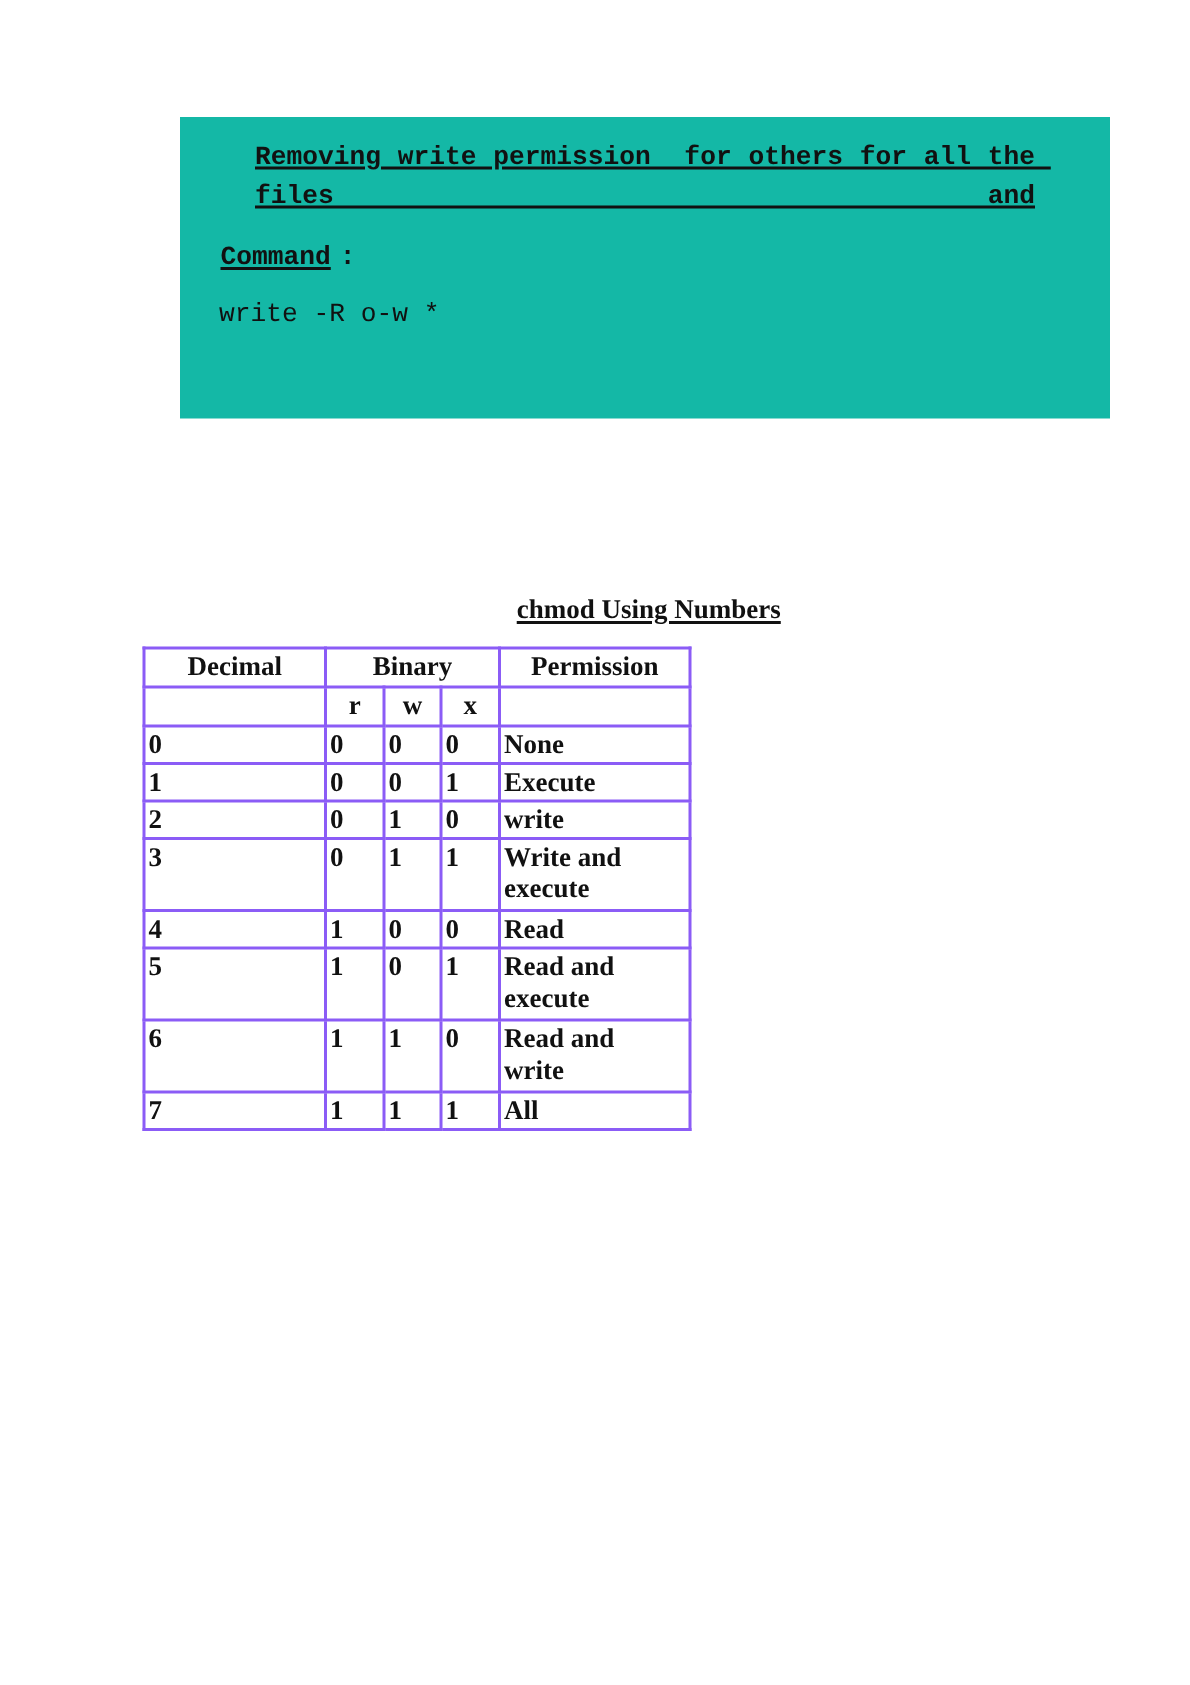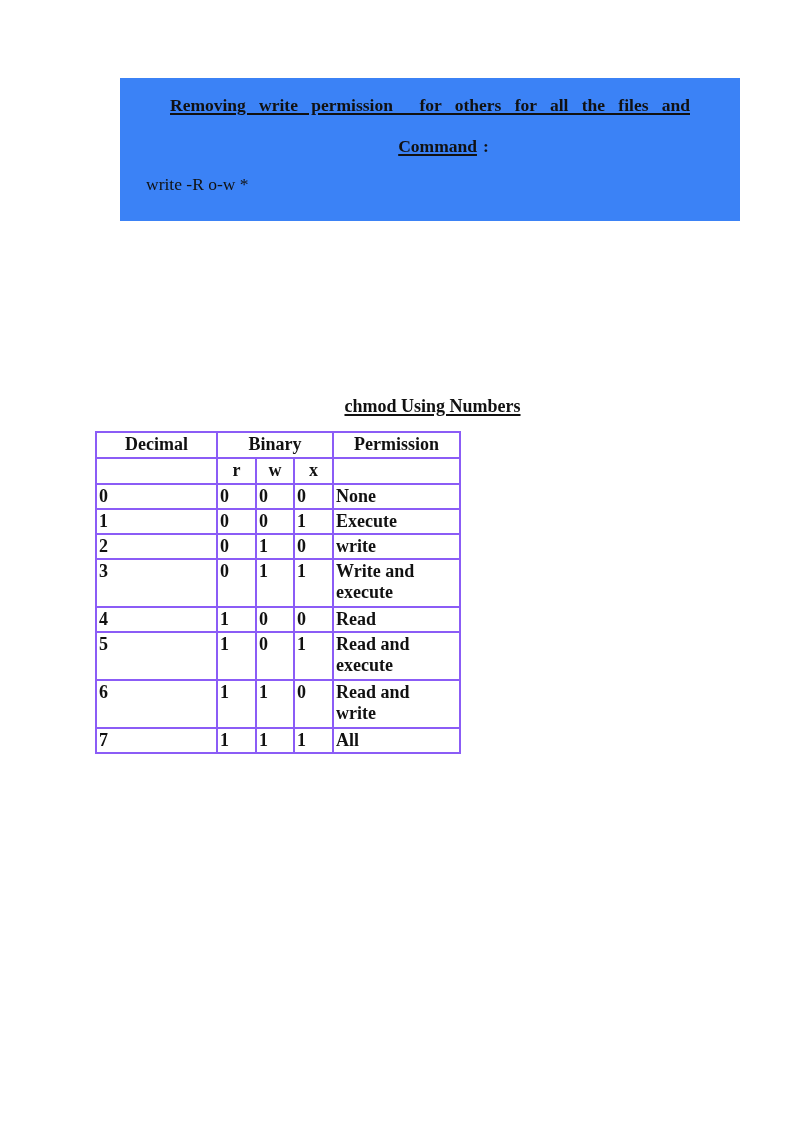--- a/index.html
+++ b/index.html
@@ -12,23 +12,24 @@
     color: #111111;
     overflow: hidden;
   }
 
   
   .info-box {
     position: absolute;
     left: 120px;
     top: 78px;
     width: 620px;
-    height: 143px;
-    background: #3b82f6;
+    height: 201px;
+    background: #14b8a6;
     box-sizing: border-box;
+    font-family: Liberation Mono, monospace;
   }
   .heading {
     width: 520px;
     margin: 14px auto 0 auto;
     font-size: 17.5px;
     font-weight: bold;
   }
   .heading-line {
     line-height: 26px;
     white-space: pre-wrap;
@@ -36,21 +37,20 @@
     text-align-last: justify;
     text-decoration: underline;
     text-decoration-thickness: 1.5px;
     text-underline-offset: 2px;
   }
   .command-line {
     margin: 17px 0 0 27px;
     font-size: 17.5px;
     font-weight: bold;
     line-height: 22px;
-    text-align: center;
   }
   .command-label {
     text-decoration: underline;
     text-decoration-thickness: 1.5px;
     text-underline-offset: 2px;
   }
   .command-sep { margin-left: 6px; }
   .command-text {
     margin: 16px 0 0 26px;
     font-size: 17.5px;

